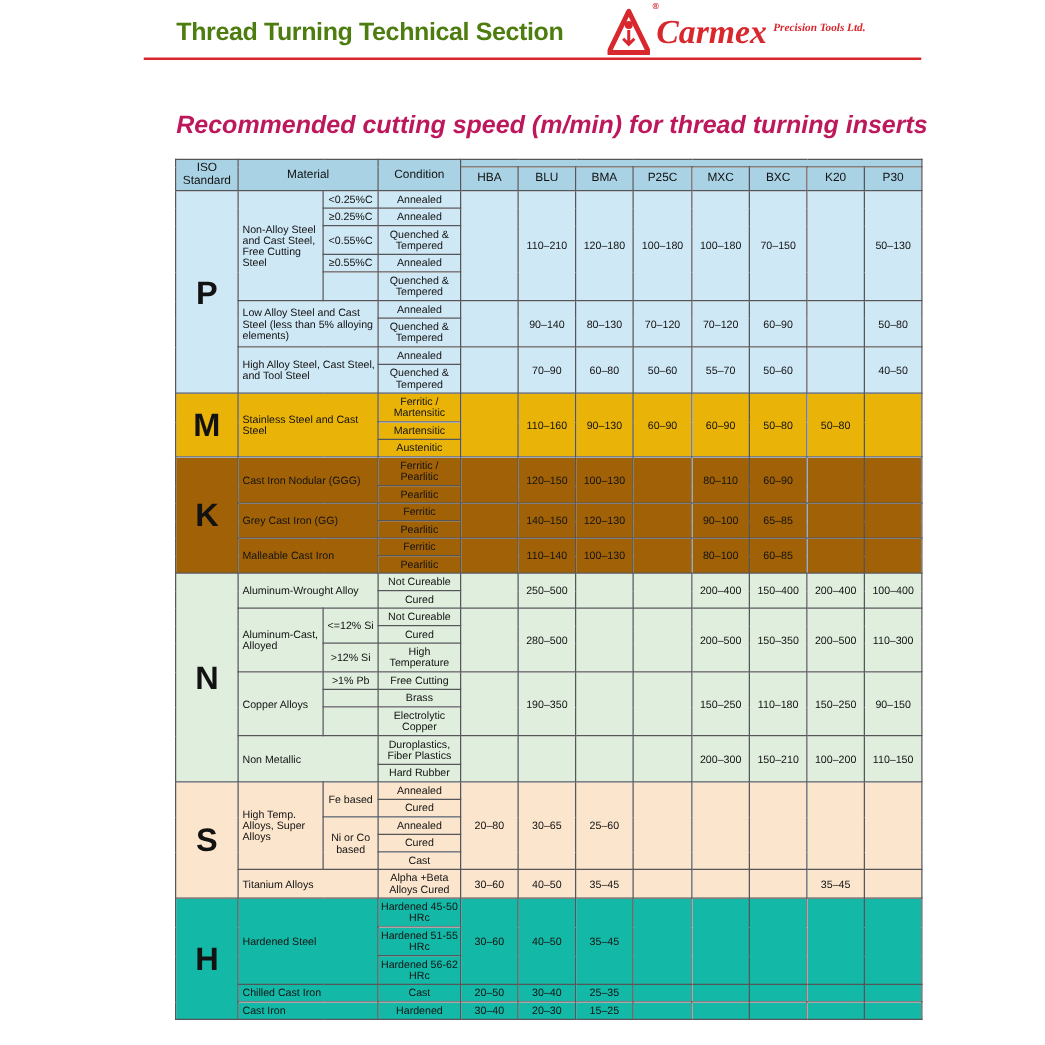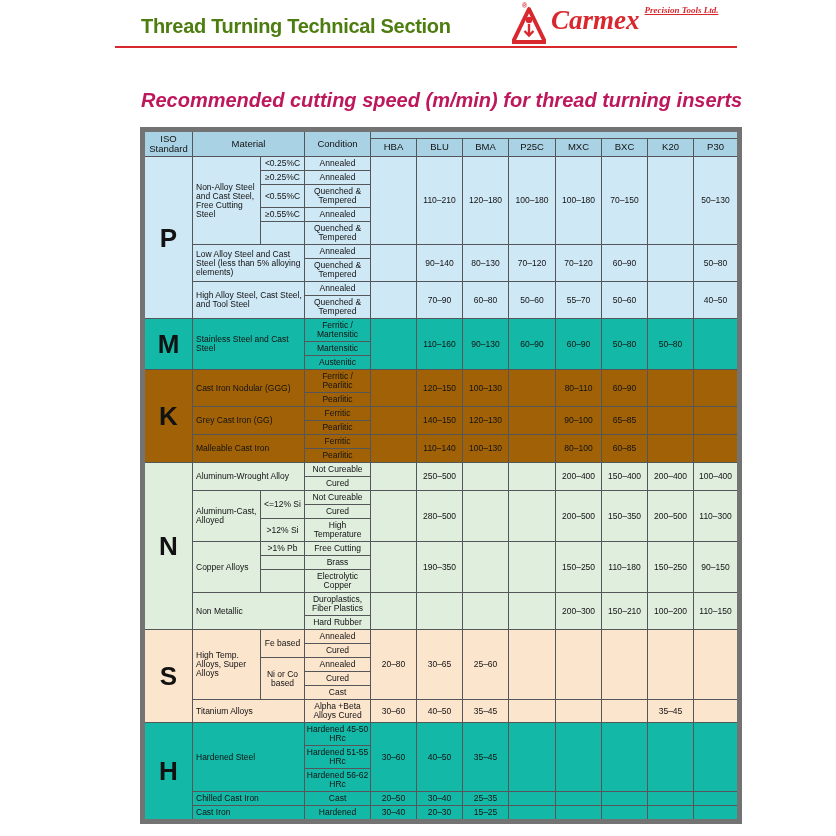--- a/index.html
+++ b/index.html
@@ -1,37 +1,37 @@
 <!DOCTYPE html>
 <html><head>
 <meta charset="utf-8">
 <style>
   html,body{margin:0;padding:0;}
   body{width:836px;height:836px;position:relative;overflow:hidden;background:#fff;
        font-family:"Liberation Sans",sans-serif;}
   .hdr-title{position:absolute;left:141px;top:15px;font-size:20px;font-weight:bold;
              color:#4d7c0f;letter-spacing:-0.3px;}
   .red-rule{position:absolute;left:115px;top:46px;width:622px;height:2px;background:#d9272e;}
-  .logo{position:absolute;left:512px;top:5px;display:flex;align-items:flex-start;}
+  .logo{position:absolute;left:486px;top:5px;display:flex;align-items:center;}
   .logo-name{font-family:"Liberation Serif",serif;font-style:italic;font-weight:bold;
              color:#d9272e;font-size:27px;line-height:30px;margin-left:5px;}
   .logo-suffix{font-family:"Liberation Serif",serif;font-style:italic;font-weight:bold;
-             color:#d9272e;font-size:9px;margin-left:5px;padding-bottom:7px;text-decoration:underline;}
+             color:#d9272e;font-size:9px;margin-left:5px;padding-bottom:7px;}
   .logo-reg{position:absolute;left:522px;top:2px;font-size:7px;color:#d9272e;font-weight:bold;}
   .subtitle{position:absolute;left:141px;top:89px;font-size:20px;font-weight:bold;
             font-style:italic;color:#be185d;}
   table{position:absolute;left:140px;top:127px;border-collapse:collapse;table-layout:fixed;
-        width:597px;border:5px solid #737373;}
+        width:597px;border:1px solid #737373;}
   td,th{border:1px solid #55565a;font-size:8.5px;line-height:9px;padding:2px 1px;
         text-align:center;vertical-align:middle;color:#121212;overflow:hidden;}
   th{background:#a9d2e5;font-weight:normal;font-size:9.5px;line-height:10px;}
   .mat{text-align:left;padding-left:3px;}
   .letter{font-size:26px;font-weight:bold;line-height:26px;}
   tr.sp td{background:#cfe8f5;} td.lp{background:#29abe2;}
-  tr.sm td{background:#14b8a6;} td.lm{background:#fef200;}
+  tr.sm td{background:#eab308;} td.lm{background:#fef200;}
   tr.sk td{background:#a16207;} td.lk{background:#e21f26;}
   tr.sn td{background:#dfeedd;} td.ln{background:#3cb054;}
   tr.ss td{background:#fce5cd;} td.ls{background:#f7941e;}
   tr.sh td{background:#14b8a6;} td.lh{background:#8b8d90;}
 </style>
 </head>
 <body>
 
 <div class="hdr-title">Thread Turning Technical Section</div>
 <div class="logo">

